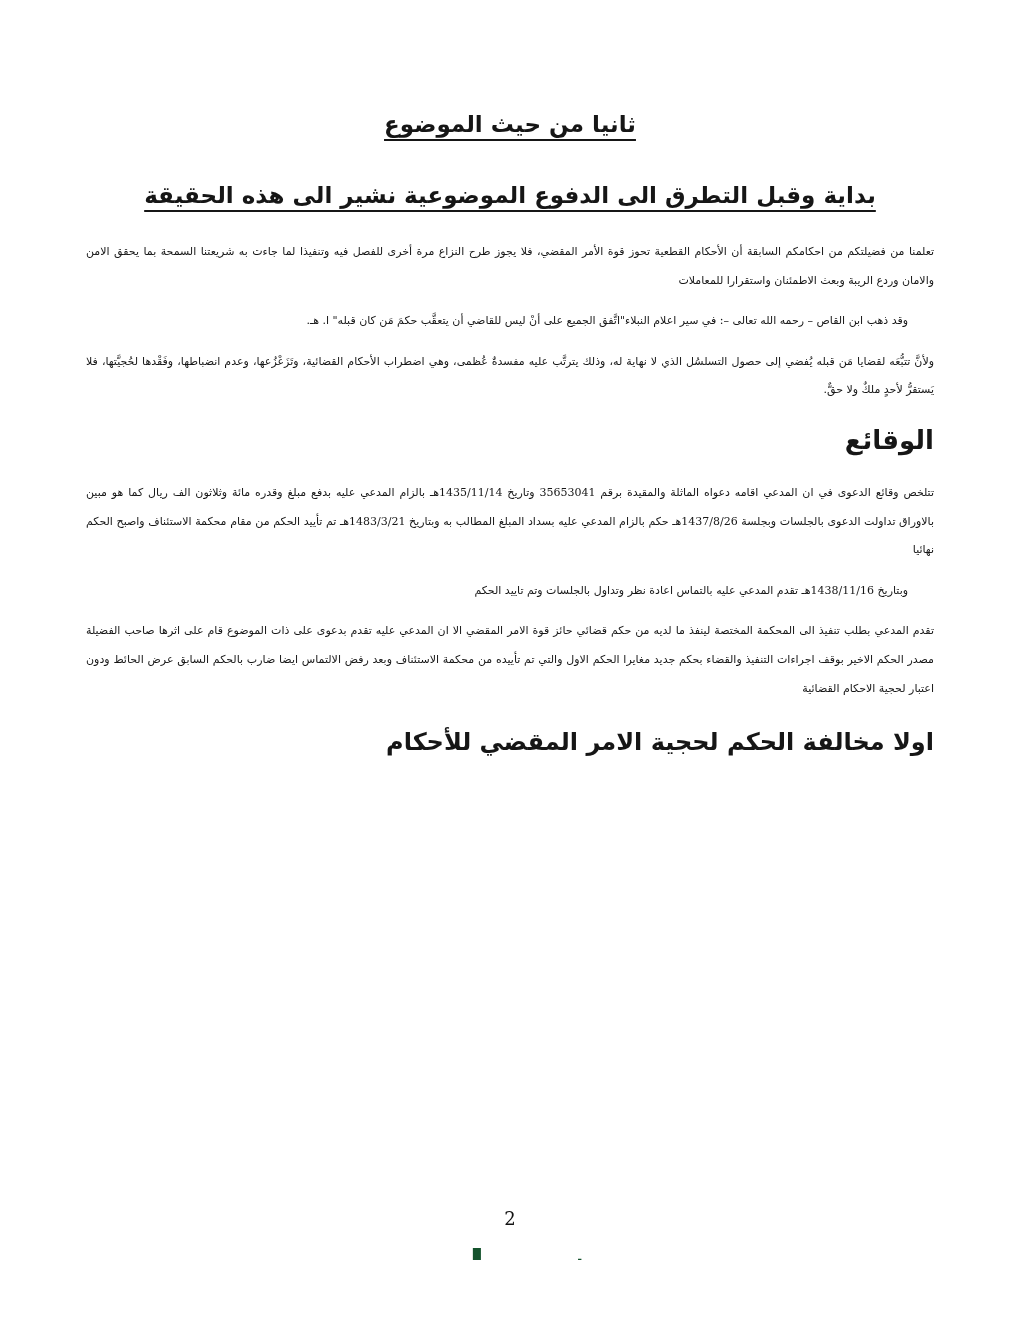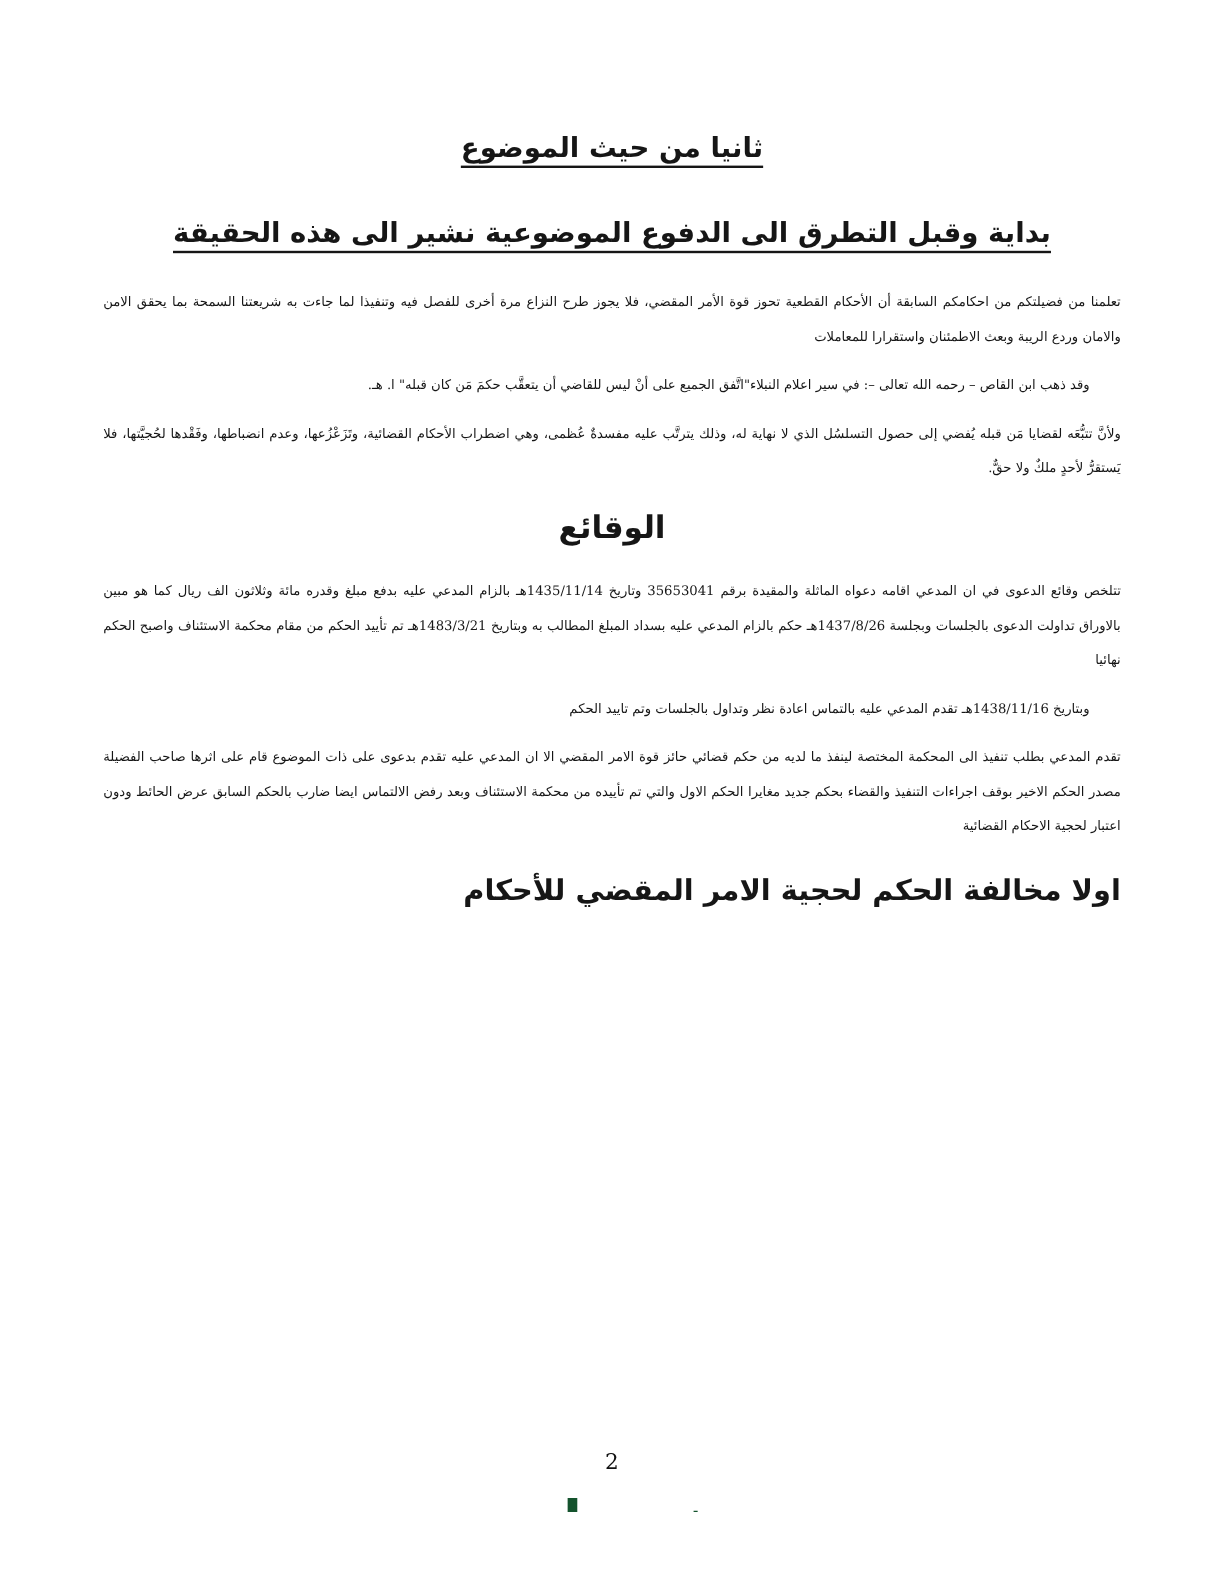--- a/index.html
+++ b/index.html
@@ -44,21 +44,21 @@
     line-height: 2.6;
     text-align: justify;
     margin: 0 0 12px 0;
   }
   .para.indent {
     text-indent: 26px;
   }
   .facts-heading {
     font-size: 26px;
     font-weight: bold;
-    text-align: center;
+    text-align: right;
     margin: 20px 0 24px 0;
   }
   .sub-heading {
     font-size: 24px;
     font-weight: bold;
     text-align: right;
     margin: 24px 0 0 0;
   }
   .page-number {
     position: absolute;

